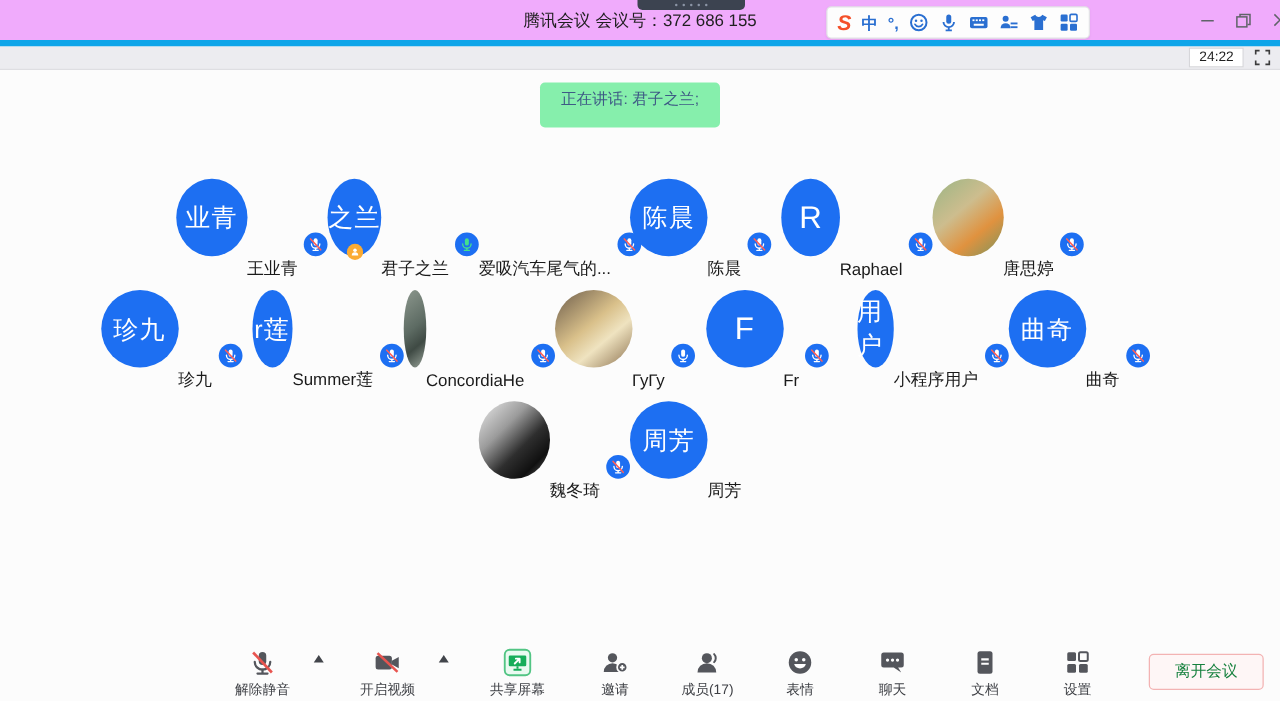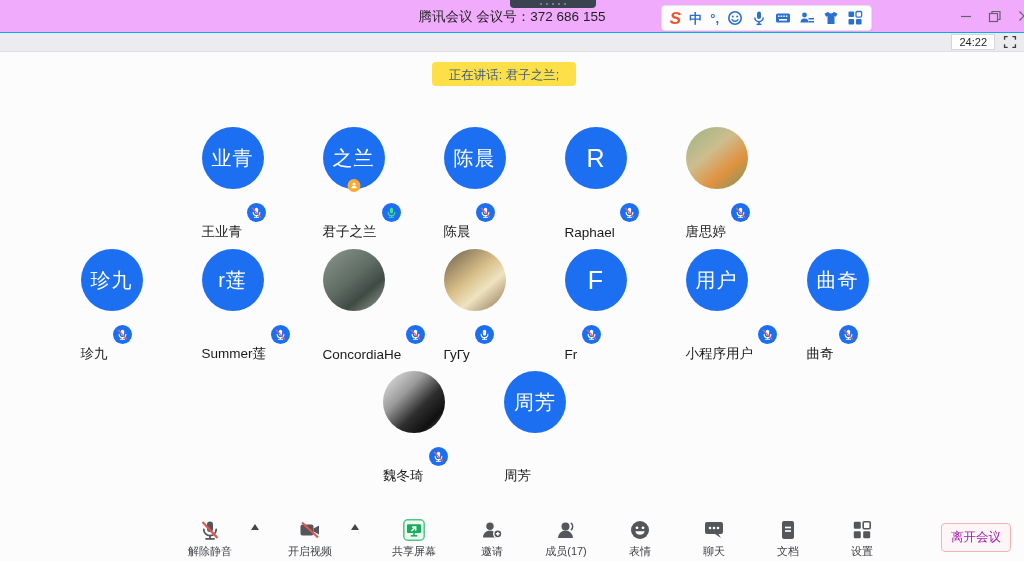--- a/index.html
+++ b/index.html
@@ -18,36 +18,36 @@
            border-radius:4px;box-shadow:0 1px 2px rgba(0,0,0,.06);display:flex;align-items:center;
            gap:8px;padding:0 8px;}
   .ime-logo{font-weight:800;font-size:17px;line-height:1;color:#f4502a;font-style:italic;}
   .ime-txt{color:#2a6fd1;font-weight:700;font-size:13px;line-height:1;}
   .ime-ic{display:flex;align-items:center;justify-content:center;width:16px;height:16px;}
   
   .win-controls{position:absolute;right:-14px;top:0;display:flex;height:32px;}
   .win-btn{width:29px;height:32px;display:flex;align-items:center;justify-content:center;}
 
   
-  .statusbar{position:relative;height:18px;background:#ececf0;border-top:1px solid #0ea5e9;
+  .statusbar{position:relative;height:18px;background:#ececf0;border-top:5px solid #0ea5e9;
              border-bottom:1px solid #dedee2;}
   .timer-box{position:absolute;right:29px;top:1px;height:14px;line-height:14px;padding:0 7px;
              background:#fff;border:1px solid #d6d6da;font-size:11px;color:#1f1f1f;}
   .fs-btn{position:absolute;right:6px;top:1px;width:16px;height:16px;display:flex;align-items:center;justify-content:center;}
 
   
   .main{position:relative;left:-8px;}
   .banner-wrap{display:flex;justify-content:center;margin-top:10px;}
-  .banner{background:#fde047;border-radius:4px;height:24px;line-height:26px;padding:0 17px;
+  .banner{background:#86efac;border-radius:4px;height:36px;line-height:26px;padding:0 17px;
           font-size:12.5px;color:#3e5a85;}
 
   .grid{margin-top:41px;}
   .p-row{display:flex;justify-content:center;}
   .p-row + .p-row{margin-top:27px;}
-  .cell{width:121px;display:flex;flex-direction:column;align-items:flex-start;}
+  .cell{width:121px;display:flex;flex-direction:row;align-items:flex-end;}
   .avatar{position:relative;width:62px;height:62px;border-radius:50%;display:flex;align-items:center;justify-content:center;}
   .initials-avatar{background:#1d6ff2;}
   .initials{color:#fff;font-size:20px;letter-spacing:1px;}
   .avatar.single .initials{font-size:25px;letter-spacing:0;}
   .photo-snow{background:linear-gradient(135deg,#d4dae0 0%,#a8b0b9 35%,#5f646b 58%,#e3e7eb 100%);}
   .photo-outdoor{background:linear-gradient(140deg,#9ab584 0%,#cdbd8e 40%,#e0923f 68%,#7a955f 100%);}
   .photo-cat{background:linear-gradient(140deg,#6b5b4a 0%,#d9c08a 45%,#efe3c0 65%,#8a6f4d 100%);}
   .photo-court{background:linear-gradient(140deg,#8d988e 0%,#5d6b63 48%,#3f4a44 70%,#9aa59b 100%);}
   .photo-bw{background:linear-gradient(135deg,#ececec 0%,#9b9b9b 35%,#2e2e2e 60%,#101010 80%,#6f6f6f 100%);}
   .photo-anime{background:linear-gradient(165deg,#e8913a 0%,#e8913a 32%,#6b4a33 48%,#5d7fb5 75%,#93abce 100%);}
@@ -69,22 +69,22 @@
   
   .toolbar{position:absolute;left:0;right:0;bottom:0;height:46px;display:flex;align-items:flex-start;
            padding-left:183px;background:#fcfcfc;gap:20px;}
   .tb-item{width:54px;display:flex;flex-direction:column;align-items:center;padding-top:3px;cursor:default;}
   .tb-item.wide{width:62px;}
   .tb-icon{height:24px;display:flex;align-items:center;justify-content:center;}
   .tb-icon svg{width:24px;height:24px;}
   .tb-label{margin-top:2px;font-size:11px;color:#3d3f44;white-space:nowrap;}
   .tb-caret{width:0;height:0;border-left:4.5px solid transparent;border-right:4.5px solid transparent;
             border-bottom:6px solid #42454b;margin:9px 4px 0 -6px;}
-  .leave-btn{position:absolute;right:13px;bottom:9px;width:70px;height:29px;background:#fef6f6;
-             border:1px solid #f3b3b3;border-radius:4px;color:#a21caf;font-size:12.5px;
+  .leave-btn{position:absolute;right:13px;bottom:9px;width:92px;height:29px;background:#fef6f6;
+             border:1px solid #f3b3b3;border-radius:4px;color:#15803d;font-size:12.5px;
              display:flex;align-items:center;justify-content:center;font-family:inherit;}
 </style>
 </head>
 <body>
 
 <div id="app">
 
   <div class="titlebar">
     <div class="title">腾讯会议 会议号：372 686 155</div>
     <div class="dock-pill">
@@ -226,20 +226,38 @@
             <rect class="mic-body" x="9.1" y="3" width="5.8" height="10.8" rx="2.9"></rect>
             <path class="mic-arcline" d="M5.8 11.5a6.2 6.2 0 0 0 12.4 0"></path>
             <line class="mic-arcline" x1="12" y1="17.7" x2="12" y2="20.2"></line>
             <line class="mic-arcline" x1="8.2" y1="20.8" x2="15.8" y2="20.8"></line>
             <line class="mic-slash" x1="4.5" y1="4" x2="19.5" y2="20"></line>
           </svg>
         </span>
       </div>
     </div>
           <div class="cell">
+      <div class="avatar photo-snow">
+        <span class="initials"></span>
+
+      </div>
+      <div class="name-row">
+        <span class="pname">爱吸汽车尾气的...</span>
+        <span class="mic-badge mic-muted">
+          <svg viewBox="0 0 24 24">
+            <rect class="mic-body" x="9.1" y="3" width="5.8" height="10.8" rx="2.9"></rect>
+            <path class="mic-arcline" d="M5.8 11.5a6.2 6.2 0 0 0 12.4 0"></path>
+            <line class="mic-arcline" x1="12" y1="17.7" x2="12" y2="20.2"></line>
+            <line class="mic-arcline" x1="8.2" y1="20.8" x2="15.8" y2="20.8"></line>
+            <line class="mic-slash" x1="4.5" y1="4" x2="19.5" y2="20"></line>
+          </svg>
+        </span>
+      </div>
+    </div>
+          <div class="cell">
       <div class="avatar initials-avatar">
         <span class="initials">陈晨</span>
 
       </div>
       <div class="name-row">
         <span class="pname">陈晨</span>
         <span class="mic-badge mic-muted">
           <svg viewBox="0 0 24 24">
             <rect class="mic-body" x="9.1" y="3" width="5.8" height="10.8" rx="2.9"></rect>
             <path class="mic-arcline" d="M5.8 11.5a6.2 6.2 0 0 0 12.4 0"></path>

